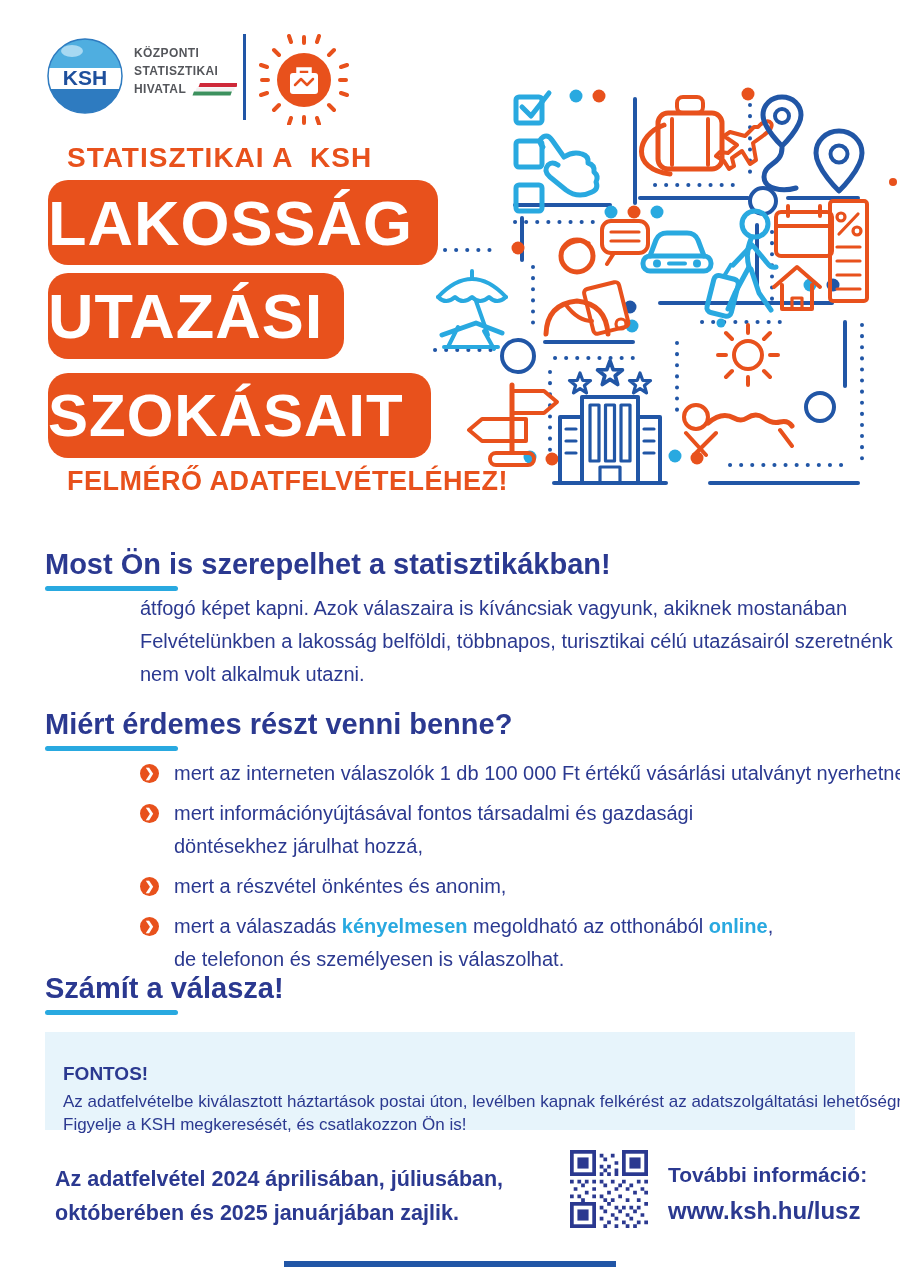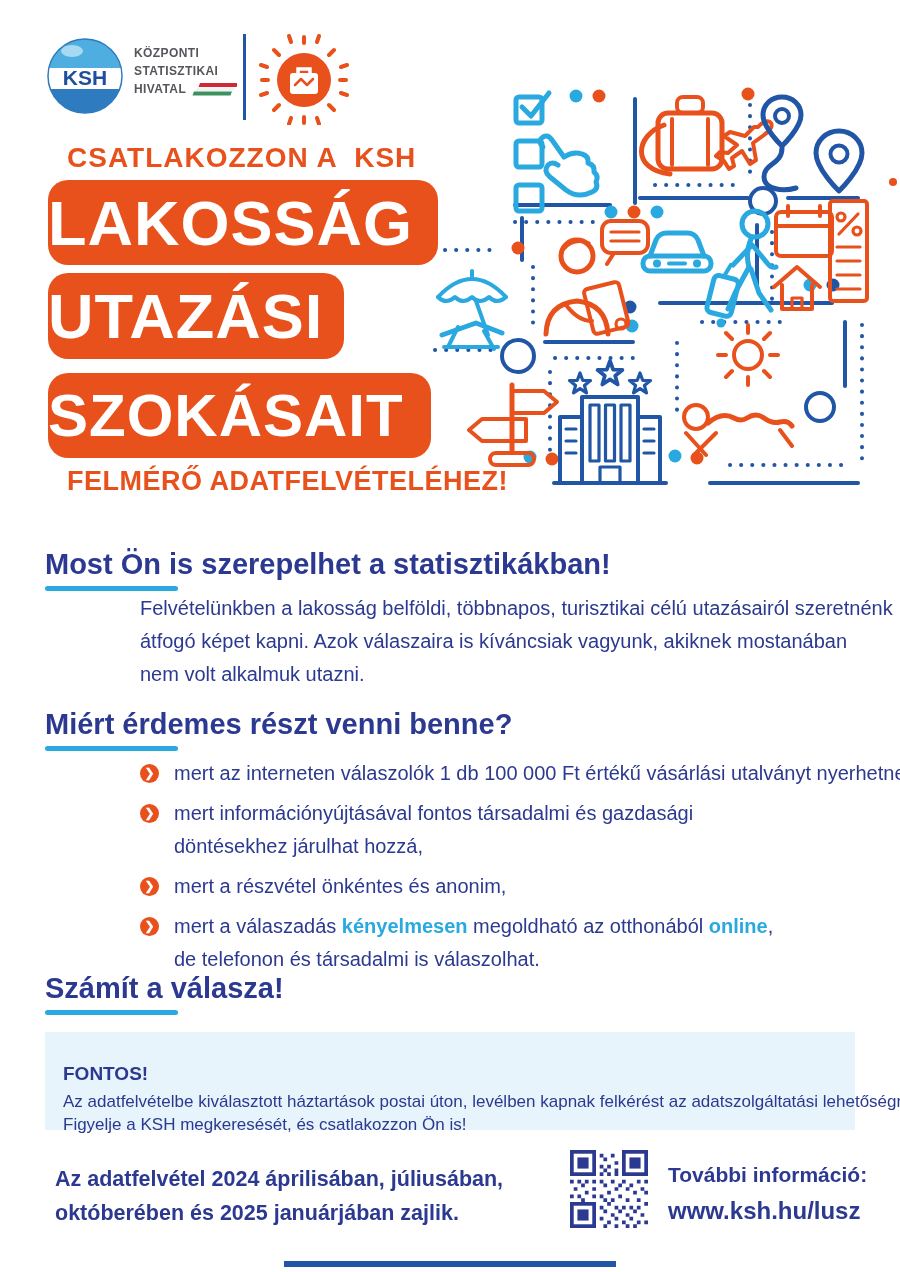--- a/index.html
+++ b/index.html
@@ -95,21 +95,21 @@
   <svg class="sun-icon" width="92" height="92" viewBox="0 0 92 92">
     <g stroke="#E8511C" stroke-width="4" stroke-linecap="round">
       <path d="M46,10 v-6 M46,84 v6 M10,47 h-6 M82,47 h6 M21,22 l-5,-5 M71,22 l5,-5 M21,72 l-5,5 M71,72 l5,5 M33,9 l-2,-6 M59,9 l2,-6 M33,85 l-2,6 M59,85 l2,6 M9,34 l-6,-2 M83,34 l6,-2 M9,60 l-6,2 M83,60 l6,2"></path>
     </g>
     <circle cx="46" cy="47" r="27" fill="#E8511C"></circle>
     <rect x="32" y="40" width="28" height="21" rx="3" fill="#FFFFFF"></rect>
     <path d="M40,40 v-4 h12 v4" fill="none" stroke="#FFFFFF" stroke-width="3.5" stroke-linecap="round"></path>
     <path d="M37,52 l6,-6 6,6 6,-6" fill="none" stroke="#E8511C" stroke-width="2.5" stroke-linecap="round" stroke-linejoin="round"></path>
   </svg>
 
-  <div class="kicker">CSATLAKOZZON A  KSH</div>
+  <div class="kicker">STATISZTIKAI A  KSH</div>
   <div class="hero-box b1">LAKOSSÁG</div>
   <div class="hero-box b2">UTAZÁSI</div>
   <div class="hero-box b3">SZOKÁSAIT</div>
   <div class="hero-tail">FELMÉRŐ ADATFELVÉTELÉHEZ!</div>
 
   <svg class="illustration ill" width="470" height="435" viewBox="0 0 470 435">
 
     <g class="sb w4">
       <path d="M205,14 v104"></path>
         <path d="M85,120 h95"></path>
@@ -267,22 +267,22 @@
       <path class="so w4" d="M318,248 v-8 M318,292 v8 M296,270 h-8 M340,270 h8 M302,254 l-6,-6 M334,254 l6,-6 M302,286 l-6,6 M334,286 l6,6"></path>
       <circle class="so w4" cx="266" cy="332" r="12"></circle>
       <path class="so w5" d="M278,338 q14,-12 26,-5 q7,4 13,0 q9,-6 17,0 q8,6 16,4 q8,-2 12,4"></path>
       <path class="so w4" d="M256,348 l20,22 M286,348 l-22,22 M350,345 l12,16"></path>
     </g>
   </svg>
 
   <div class="sec-title" style="top:548px">Most Ön is szerepelhet a statisztikákban!</div>
   <div class="underline" style="top:586px"></div>
   <div class="body-text" style="top:592px">
+    <div>átfogó képet kapni. Azok válaszaira is kíváncsiak vagyunk, akiknek mostanában</div>
     <div>Felvételünkben a lakosság belföldi, többnapos, turisztikai célú utazásairól szeretnénk</div>
-    <div>átfogó képet kapni. Azok válaszaira is kíváncsiak vagyunk, akiknek mostanában</div>
     <div>nem volt alkalmuk utazni.</div>
   </div>
 
   <div class="sec-title" style="top:708px">Miért érdemes részt venni benne?</div>
   <div class="underline" style="top:746px"></div>
   <div class="bullets">
     <div class="bullet">
       <span class="bullet-icon">❯</span>
       <div class="bullet-text">mert az interneten válaszolók 1 db 100 000 Ft értékű vásárlási utalványt nyerhetnek,</div>
     </div>
@@ -296,21 +296,21 @@
     <div class="bullet">
       <span class="bullet-icon">❯</span>
       <div class="bullet-text">mert a részvétel önkéntes és anonim,</div>
     </div>
     <div class="bullet">
       <span class="bullet-icon">❯</span>
       <div class="bullet-text">
         <div>
           <span>mert a válaszadás </span><span class="hl">kényelmesen</span><span> megoldható az otthonából </span><span class="hl">online</span><span>,</span>
         </div>
-        <div>de telefonon és társadalmi is válaszolhat.</div>
+        <div>de telefonon és személyesen is válaszolhat.</div>
       </div>
     </div>
   </div>
 
   <div class="sec-title" style="top:972px">Számít a válasza!</div>
   <div class="underline" style="top:1010px"></div>
 
   <div class="panel">
     <div class="panel-title">FONTOS!</div>
     <div class="panel-line">Az adatfelvételbe kiválasztott háztartások postai úton, levélben kapnak felkérést az adatszolgáltatási lehetőségre.</div>

